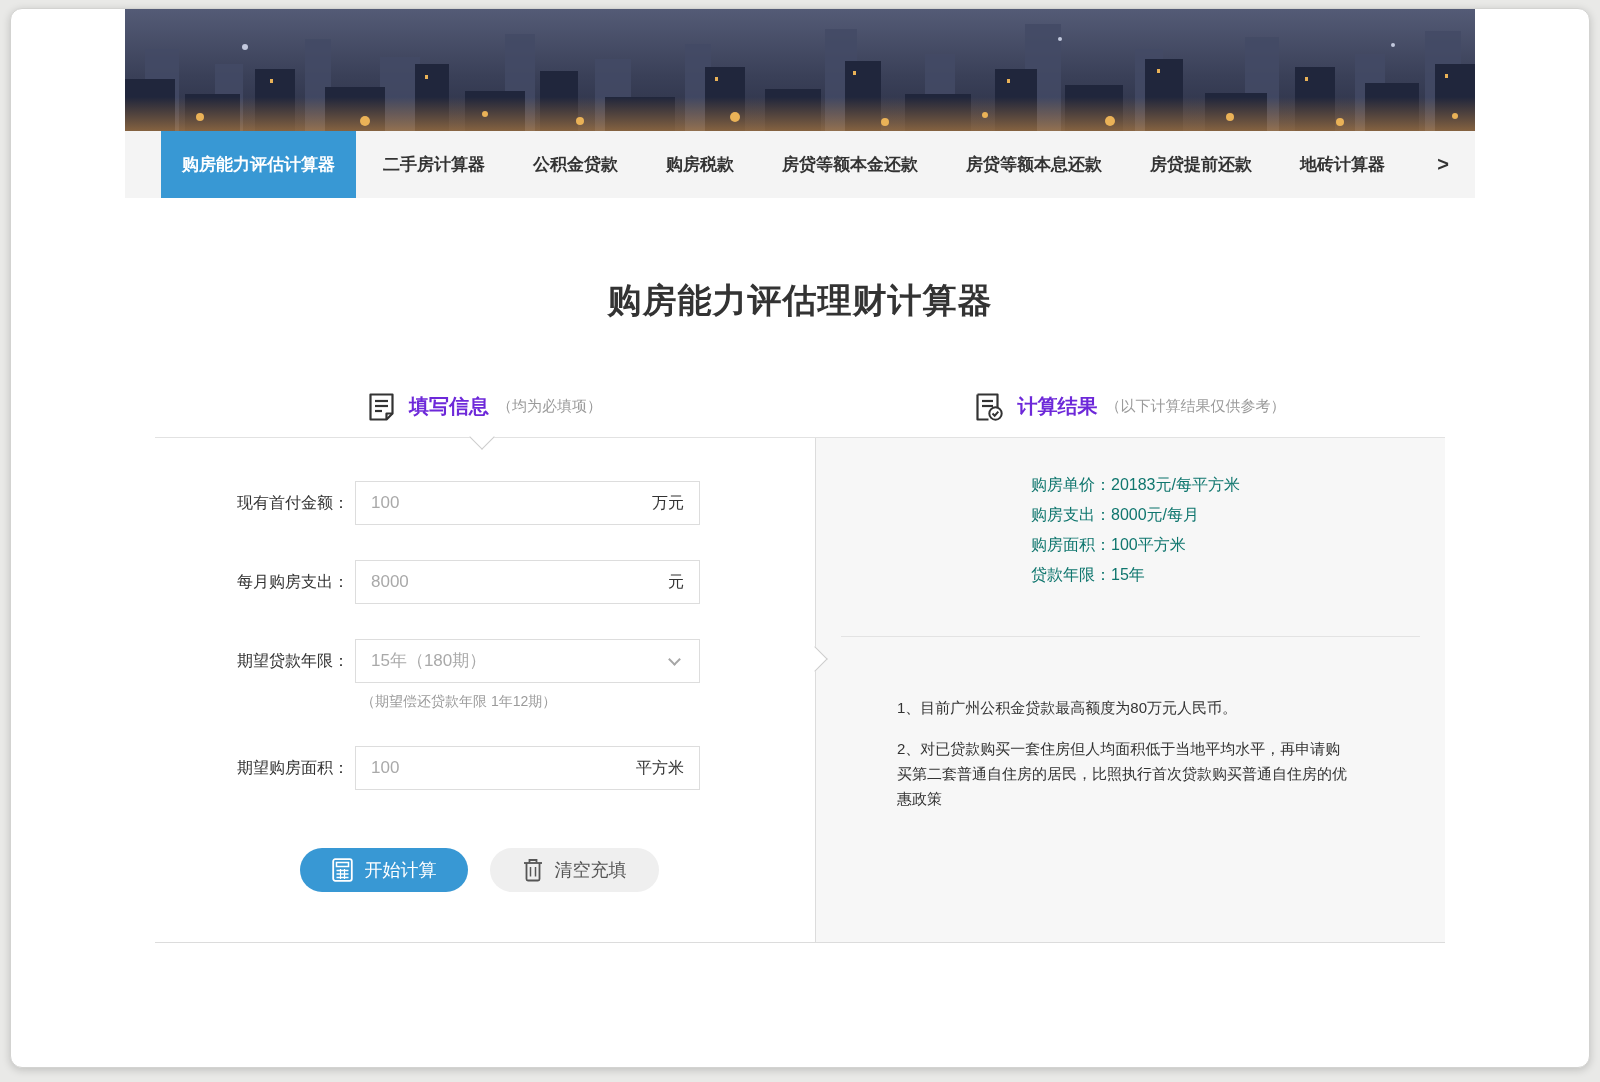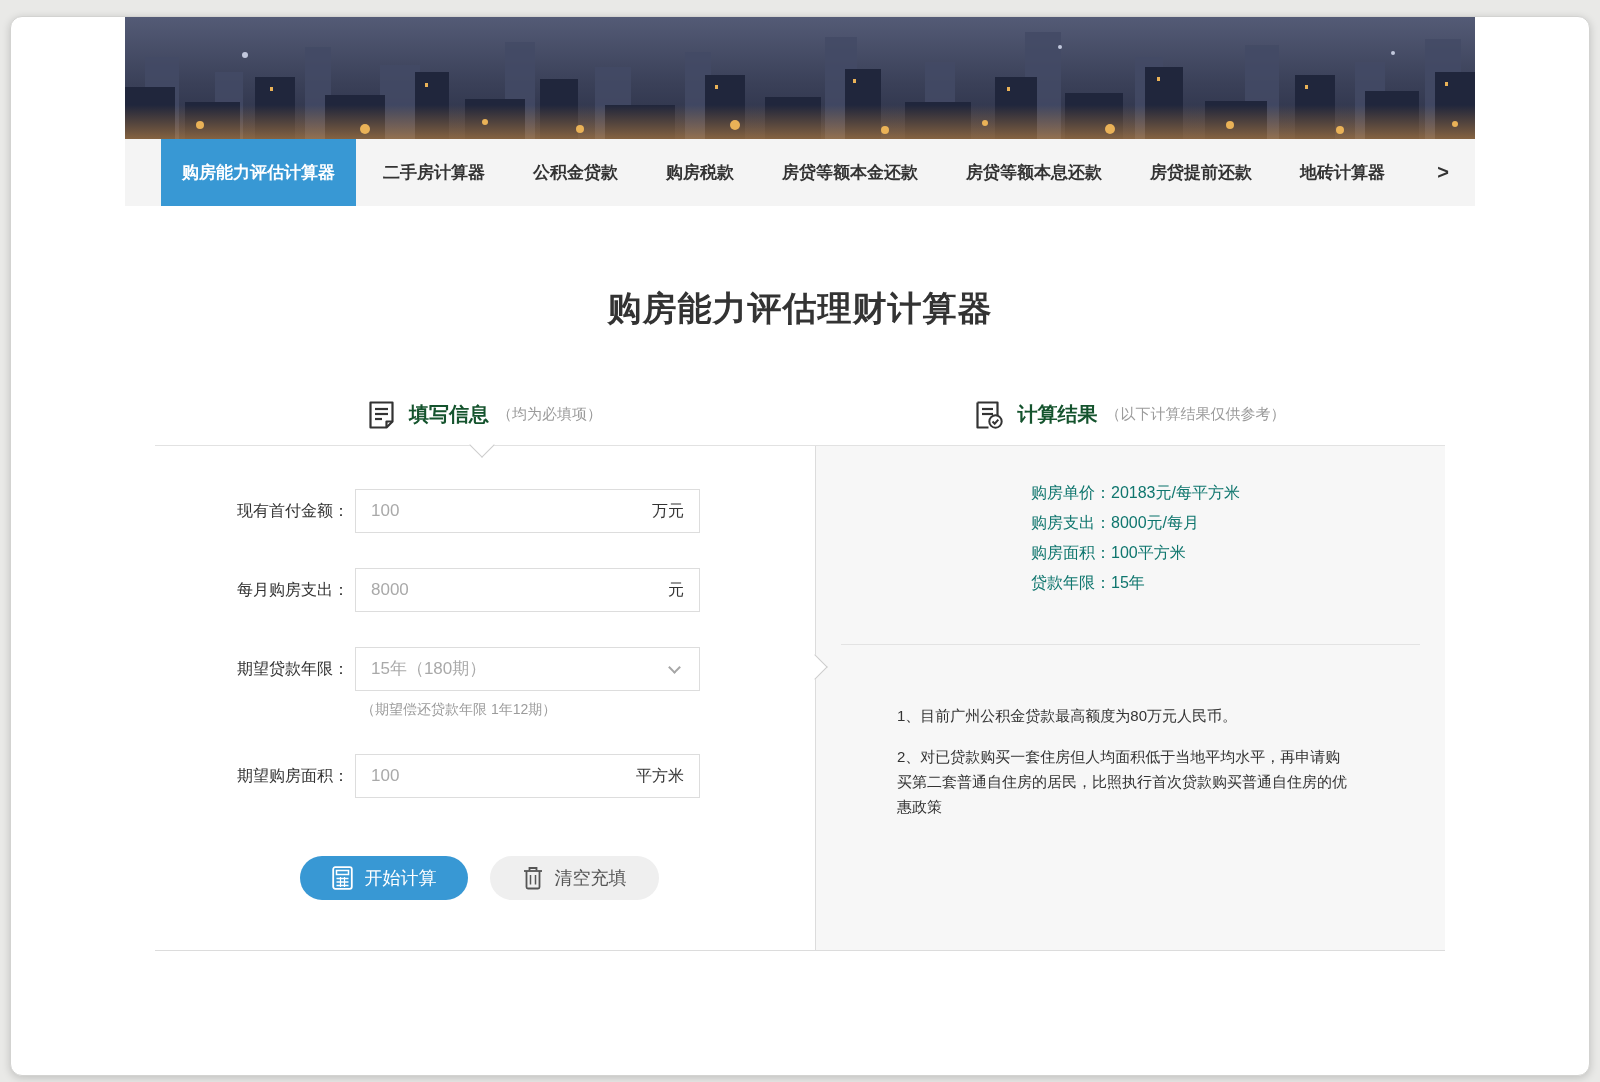--- a/index.html
+++ b/index.html
@@ -1,17 +1,17 @@
 <!DOCTYPE html>
 <html><head>
 <meta charset="utf-8">
 <style>
   * { margin:0; padding:0; box-sizing:border-box; }
   html,body { width:1600px; height:1082px; background:#e9e9e7; font-family:"Liberation Sans","DejaVu Sans",sans-serif; }
-  .window { position:absolute; left:10px; top:16px; width:1580px; height:1060px; background:#fff;
+  .window { position:absolute; left:10px; top:8px; width:1580px; height:1060px; background:#fff;
             border:1px solid #d3d3d1; border-radius:12px; box-shadow:0 2px 8px rgba(0,0,0,.18); overflow:hidden; }
   .content-col { width:1350px; margin:0 auto; position:relative; }
 
   
   .banner { height:122px; overflow:hidden; position:relative; }
   .banner svg { display:block; width:100%; height:100%; }
 
   
   .tabbar { height:67px; background:#f4f4f4; display:flex; align-items:stretch; padding-left:36px; }
   .tab { display:flex; align-items:center; padding:0 21px; margin-right:6px; font-size:17px; font-weight:600;
@@ -23,21 +23,21 @@
   .intro { text-align:center; padding-top:80px; }
   .intro h1 { font-size:34px; font-weight:600; color:#333; letter-spacing:1px; }
   .intro p { width:1290px; margin:20px auto 0; font-size:17px; color:#9b9b9b; line-height:1.85; }
 
   
   .section-headers { display:flex; margin:52px 30px 0; border-bottom:1px solid #e2e2e2; height:62px; }
   .sec-head { display:flex; align-items:center; justify-content:center; }
   .sec-head.left { width:660px; }
   .sec-head.right { flex:1; }
   .sec-head svg { margin-right:14px; }
-  .sec-title { font-size:20px; font-weight:700; color:#14532d; }
+  .sec-title { font-size:20px; font-weight:700; color:#6d28d9; }
   .sec-note { font-size:15px; color:#9b9b9b; margin-left:8px; }
 
   
   .panels { margin:0 30px; display:flex; border-bottom:1px solid #dcdcdc; position:relative; }
   .form-panel { width:660px; padding-top:43px; padding-bottom:50px; background:#fff; position:relative; }
   .results-panel { flex:1; background:#f7f7f7; border-left:1px solid #dcdcdc; position:relative; padding-bottom:80px; }
   .notch-down { position:absolute; left:318px; top:-10px; width:18px; height:18px; background:#fff;
                 border-right:1px solid #ccc; border-bottom:1px solid #ccc; transform:rotate(45deg); z-index:3; }
   .arrow-right { position:absolute; left:-10px; top:212px; width:18px; height:18px; background:#fff;
                  border-top:1px solid #ccc; border-right:1px solid #ccc; transform:rotate(45deg); z-index:3; }

